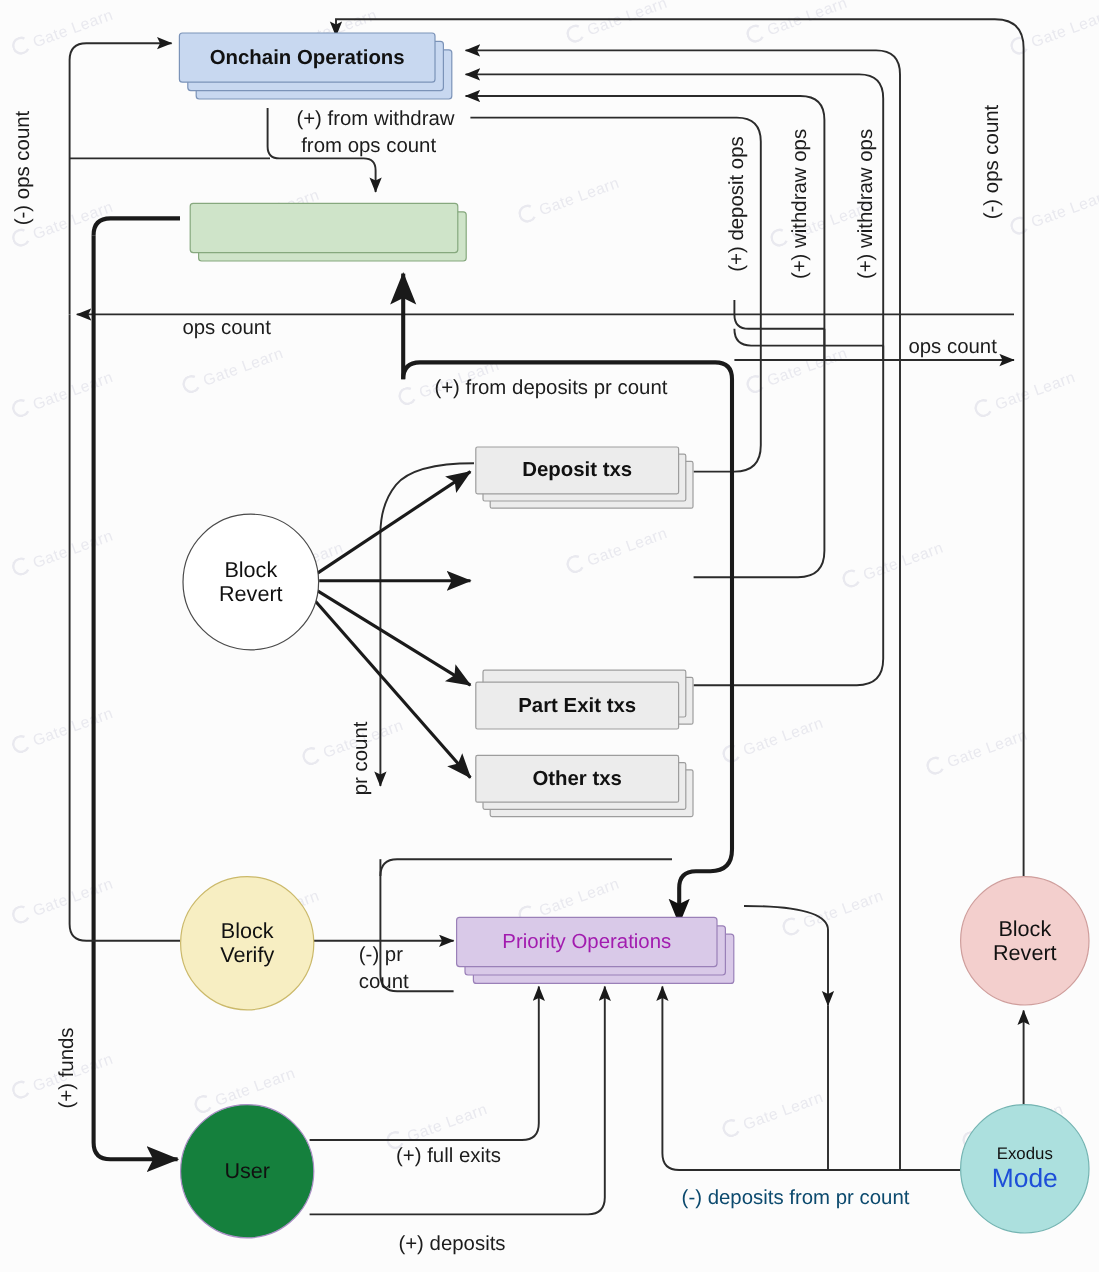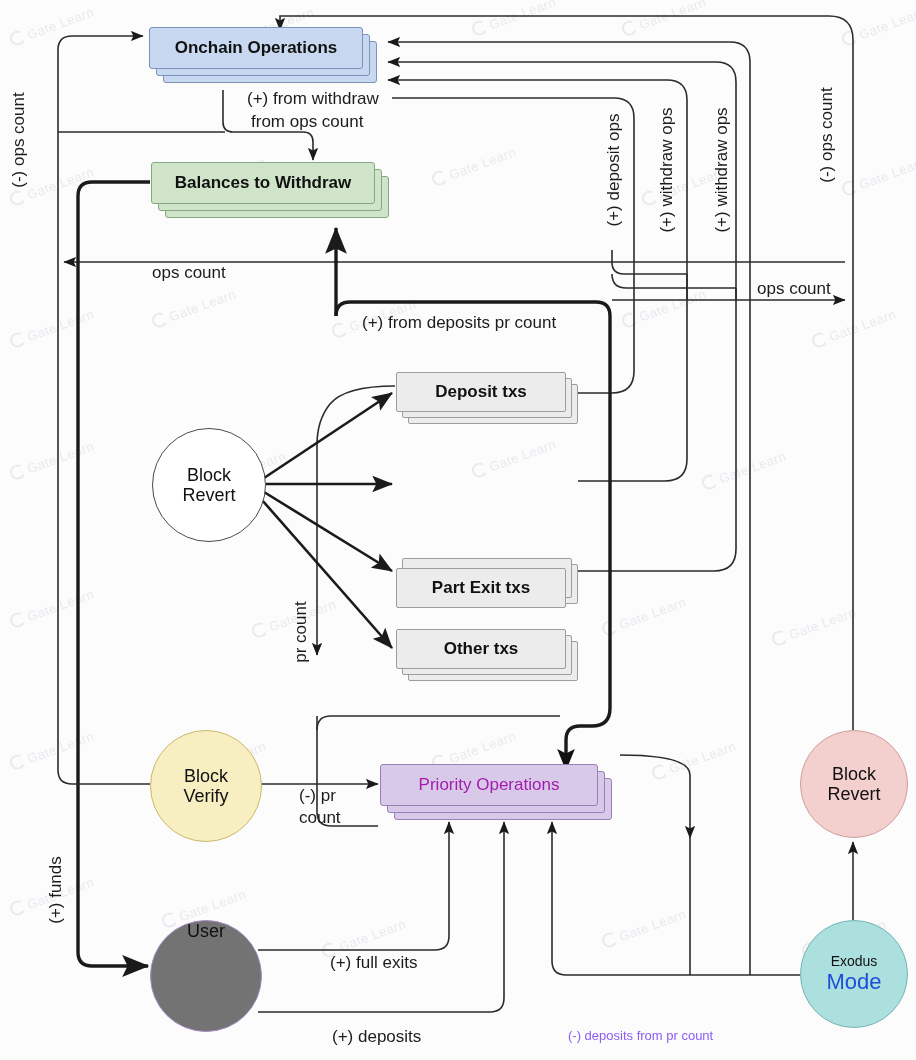--- a/index.html
+++ b/index.html
@@ -131,24 +131,20 @@
     <div style="position:absolute;left:7px;top:7px;width:212px;height:40px;background:#c8d8f0;border:1.4px solid #7b93b8;border-radius:3px;"></div>
     <div style="position:absolute;left:0;top:0;width:212px;height:40px;background:#c8d8f0;border:1.4px solid #7b93b8;border-radius:3px;
                 display:flex;align-items:center;justify-content:center;">
       <span style="font-size:17px;font-weight:bold;color:#111;">Onchain Operations</span>
     </div>
   </div>
 
   <div style="position:absolute;left:151px;top:162px;width:238px;height:56px;">
     <div style="position:absolute;left:14px;top:14px;width:222px;height:40px;background:#cfe4c9;border:1.4px solid #86a87e;border-radius:3px;"></div>
     <div style="position:absolute;left:7px;top:7px;width:222px;height:40px;background:#cfe4c9;border:1.4px solid #86a87e;border-radius:3px;"></div>
-    <div style="position:absolute;left:0;top:0;width:222px;height:40px;background:#cfe4c9;border:1.4px solid #86a87e;border-radius:3px;
-                display:flex;align-items:center;justify-content:center;">
-      <span style="font-size:17px;font-weight:bold;color:#111;">Balances to Withdraw</span>
-    </div>
   </div>
 
   <div style="position:absolute;left:396px;top:372px;width:185px;height:52px;padding-left:24px;">
     <div style="position:absolute;left:12px;top:12px;width:168px;height:38px;background:#ececec;border:1.2px solid #9d9d9d;border-radius:2px;"></div>
     <div style="position:absolute;left:6px;top:6px;width:168px;height:38px;background:#ececec;border:1.2px solid #9d9d9d;border-radius:2px;"></div>
     <div style="position:absolute;left:0;top:0;width:168px;height:38px;background:#ececec;border:1.2px solid #9d9d9d;border-radius:2px;
                 display:flex;align-items:center;justify-content:center;">
       <span style="font-size:17px;font-weight:bold;color:#111;">Deposit txs</span>
     </div>
   </div>
@@ -189,21 +185,21 @@
   </div>
 
   <div style="position:absolute;left:150px;top:730px;width:110px;height:110px;border-radius:50%;
               background:#f7eec2;border:1.5px solid #cbb96a;display:flex;flex-direction:column;
               align-items:center;justify-content:center;line-height:1.12;">
     <span style="font-size:18px;color:#111;">Block</span>
     <span style="font-size:18px;color:#111;">Verify</span>
   </div>
 
   <div style="position:absolute;left:150px;top:920px;width:110px;height:110px;border-radius:50%;
-              background:#737373;border:1.5px solid #a88ec4;display:flex;justify-content:center;">
+              background:#15803d;border:1.5px solid #a88ec4;display:flex;align-items:center;justify-content:center;">
     <span style="font-size:18px;color:#111;">User</span>
   </div>
 
   <div style="position:absolute;left:800px;top:730px;width:106px;height:106px;border-radius:50%;
               background:#f3cfcd;border:1.5px solid #cf9e9c;display:flex;flex-direction:column;
               align-items:center;justify-content:center;line-height:1.12;">
     <span style="font-size:18px;color:#111;">Block</span>
     <span style="font-size:18px;color:#111;">Revert</span>
   </div>
 
@@ -244,15 +240,15 @@
   <div style="position:absolute;left:299px;top:786px;font-size:17px;color:#1c1c1c;white-space:nowrap;">(-) pr</div>
   <div style="position:absolute;left:299px;top:808px;font-size:17px;color:#1c1c1c;white-space:nowrap;">count</div>
 
   <div style="position:absolute;left:1px;top:880px;width:110px;text-align:center;font-size:17px;color:#1c1c1c;
               transform:rotate(-90deg);white-space:nowrap;">(+) funds</div>
 
   <div style="position:absolute;left:330px;top:953px;font-size:17px;color:#1c1c1c;white-space:nowrap;">(+) full exits</div>
 
   <div style="position:absolute;left:332px;top:1027px;font-size:17px;color:#1c1c1c;white-space:nowrap;">(+) deposits</div>
 
-  <div style="position:absolute;left:568px;top:1028px;font-size:13px;color:#8b5cf6;white-space:nowrap;">(-) deposits from pr count</div>
+  <div style="position:absolute;left:568px;top:988px;font-size:17px;color:#0c4a6e;white-space:nowrap;">(-) deposits from pr count</div>
 
 </div>
 
 </body></html>

